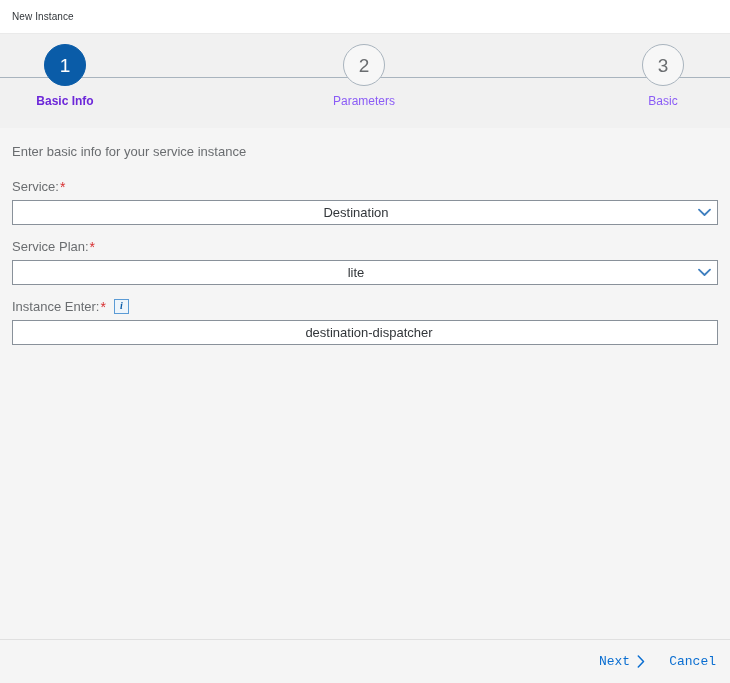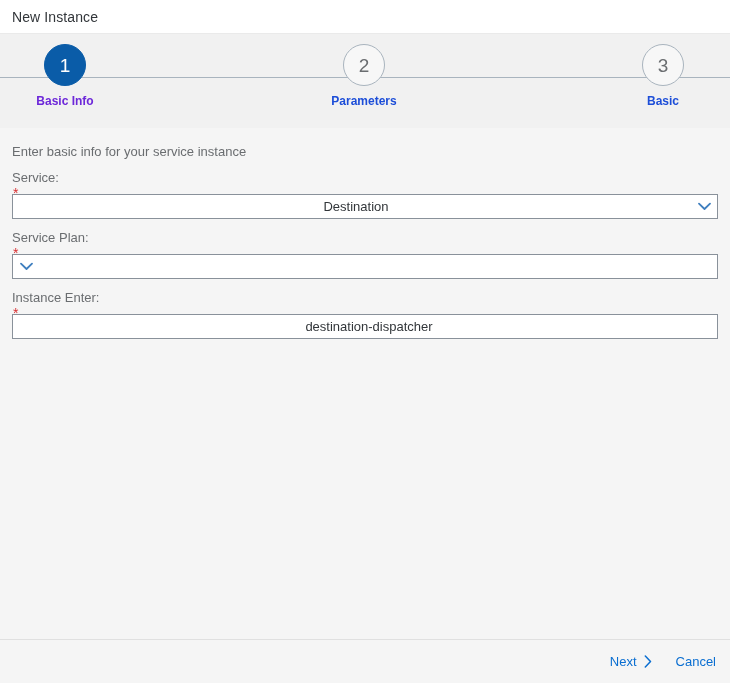--- a/index.html
+++ b/index.html
@@ -29,21 +29,21 @@
   
   .dialog-header {
     height: 33px;
     background: #ffffff;
     display: flex;
     align-items: center;
     padding: 0 0 0 12px;
     flex: 0 0 auto;
   }
   .dialog-title {
-    font-size: 14px;
+    font-size: 10px;
     color: #32363a;
     font-weight: 400;
     letter-spacing: 0.1px;
   }
 
   
   .wizard-strip {
     position: relative;
     height: 95px;
     background: #f1f1f1;
@@ -97,43 +97,43 @@
     background: #f7f7f7;
     border: 1px solid #a9b4be;
     color: #6a6d70;
   }
   .step-label {
     margin-top: 8px;
     font-size: 12px;
     white-space: nowrap;
   }
   .step-label.active   { color: #6d28d9; font-weight: bold; }
-  .step-label.inactive { color: #1d4ed8; font-weight: bold; }
+  .step-label.inactive { color: #8b5cf6; font-weight: normal; }
 
   
   .form-body {
     flex: 1 1 auto;
     background: #f5f5f5;
     padding: 16px 12px 0 12px;
     overflow: hidden;
   }
   .form-intro {
     font-size: 13px;
     color: #6a6d70;
-    margin-bottom: 11px;
+    margin-bottom: 17px;
     padding-left: 0px;
   }
   .field-group {
     margin-bottom: 11px;
   }
   .field-label-row {
     display: flex;
+    align-items: center;
     height: 20px;
     margin-bottom: 4px;
-    flex-direction: column;
   }
   .field-label {
     font-size: 13px;
     color: #6a6d70;
   }
   .req-asterisk {
     color: #d72e30;
     font-size: 14px;
     line-height: 1;
     margin-left: 1px;
@@ -204,21 +204,21 @@
     gap: 20px;
   }
   .footer-btn {
     display: inline-flex;
     align-items: center;
     gap: 7px;
     font-size: 13px;
     color: #0a6ed1;
     background: transparent;
     border: none;
-    font-family: Liberation Sans, sans-serif;
+    font-family: Liberation Mono, monospace;
     cursor: pointer;
     padding: 4px 2px;
     white-space: nowrap;
   }
   .chevron-right {
     display: inline-flex;
     align-items: center;
   }
 </style>
 </head>
@@ -276,20 +276,21 @@
         </span>
       </div>
     </div>
 
     <div class="field-group">
       <div class="field-label-row">
         <span class="field-label">Service Plan:</span>
         <span class="req-asterisk">*</span>
       </div>
       <div class="field-control select-control">
+        <span class="field-value" title="Select a service plan">lite</span>
         <span class="chevron-down">
           <svg width="13" height="9" viewBox="0 0 13 9" aria-hidden="true">
             <path d="M1 1.6 L6.5 7 L12 1.6" fill="none" stroke="#3f7fbf" stroke-width="1.8" stroke-linecap="round" stroke-linejoin="round"></path>
           </svg>
         </span>
       </div>
     </div>
 
     <div class="field-group">
       <div class="field-label-row">

